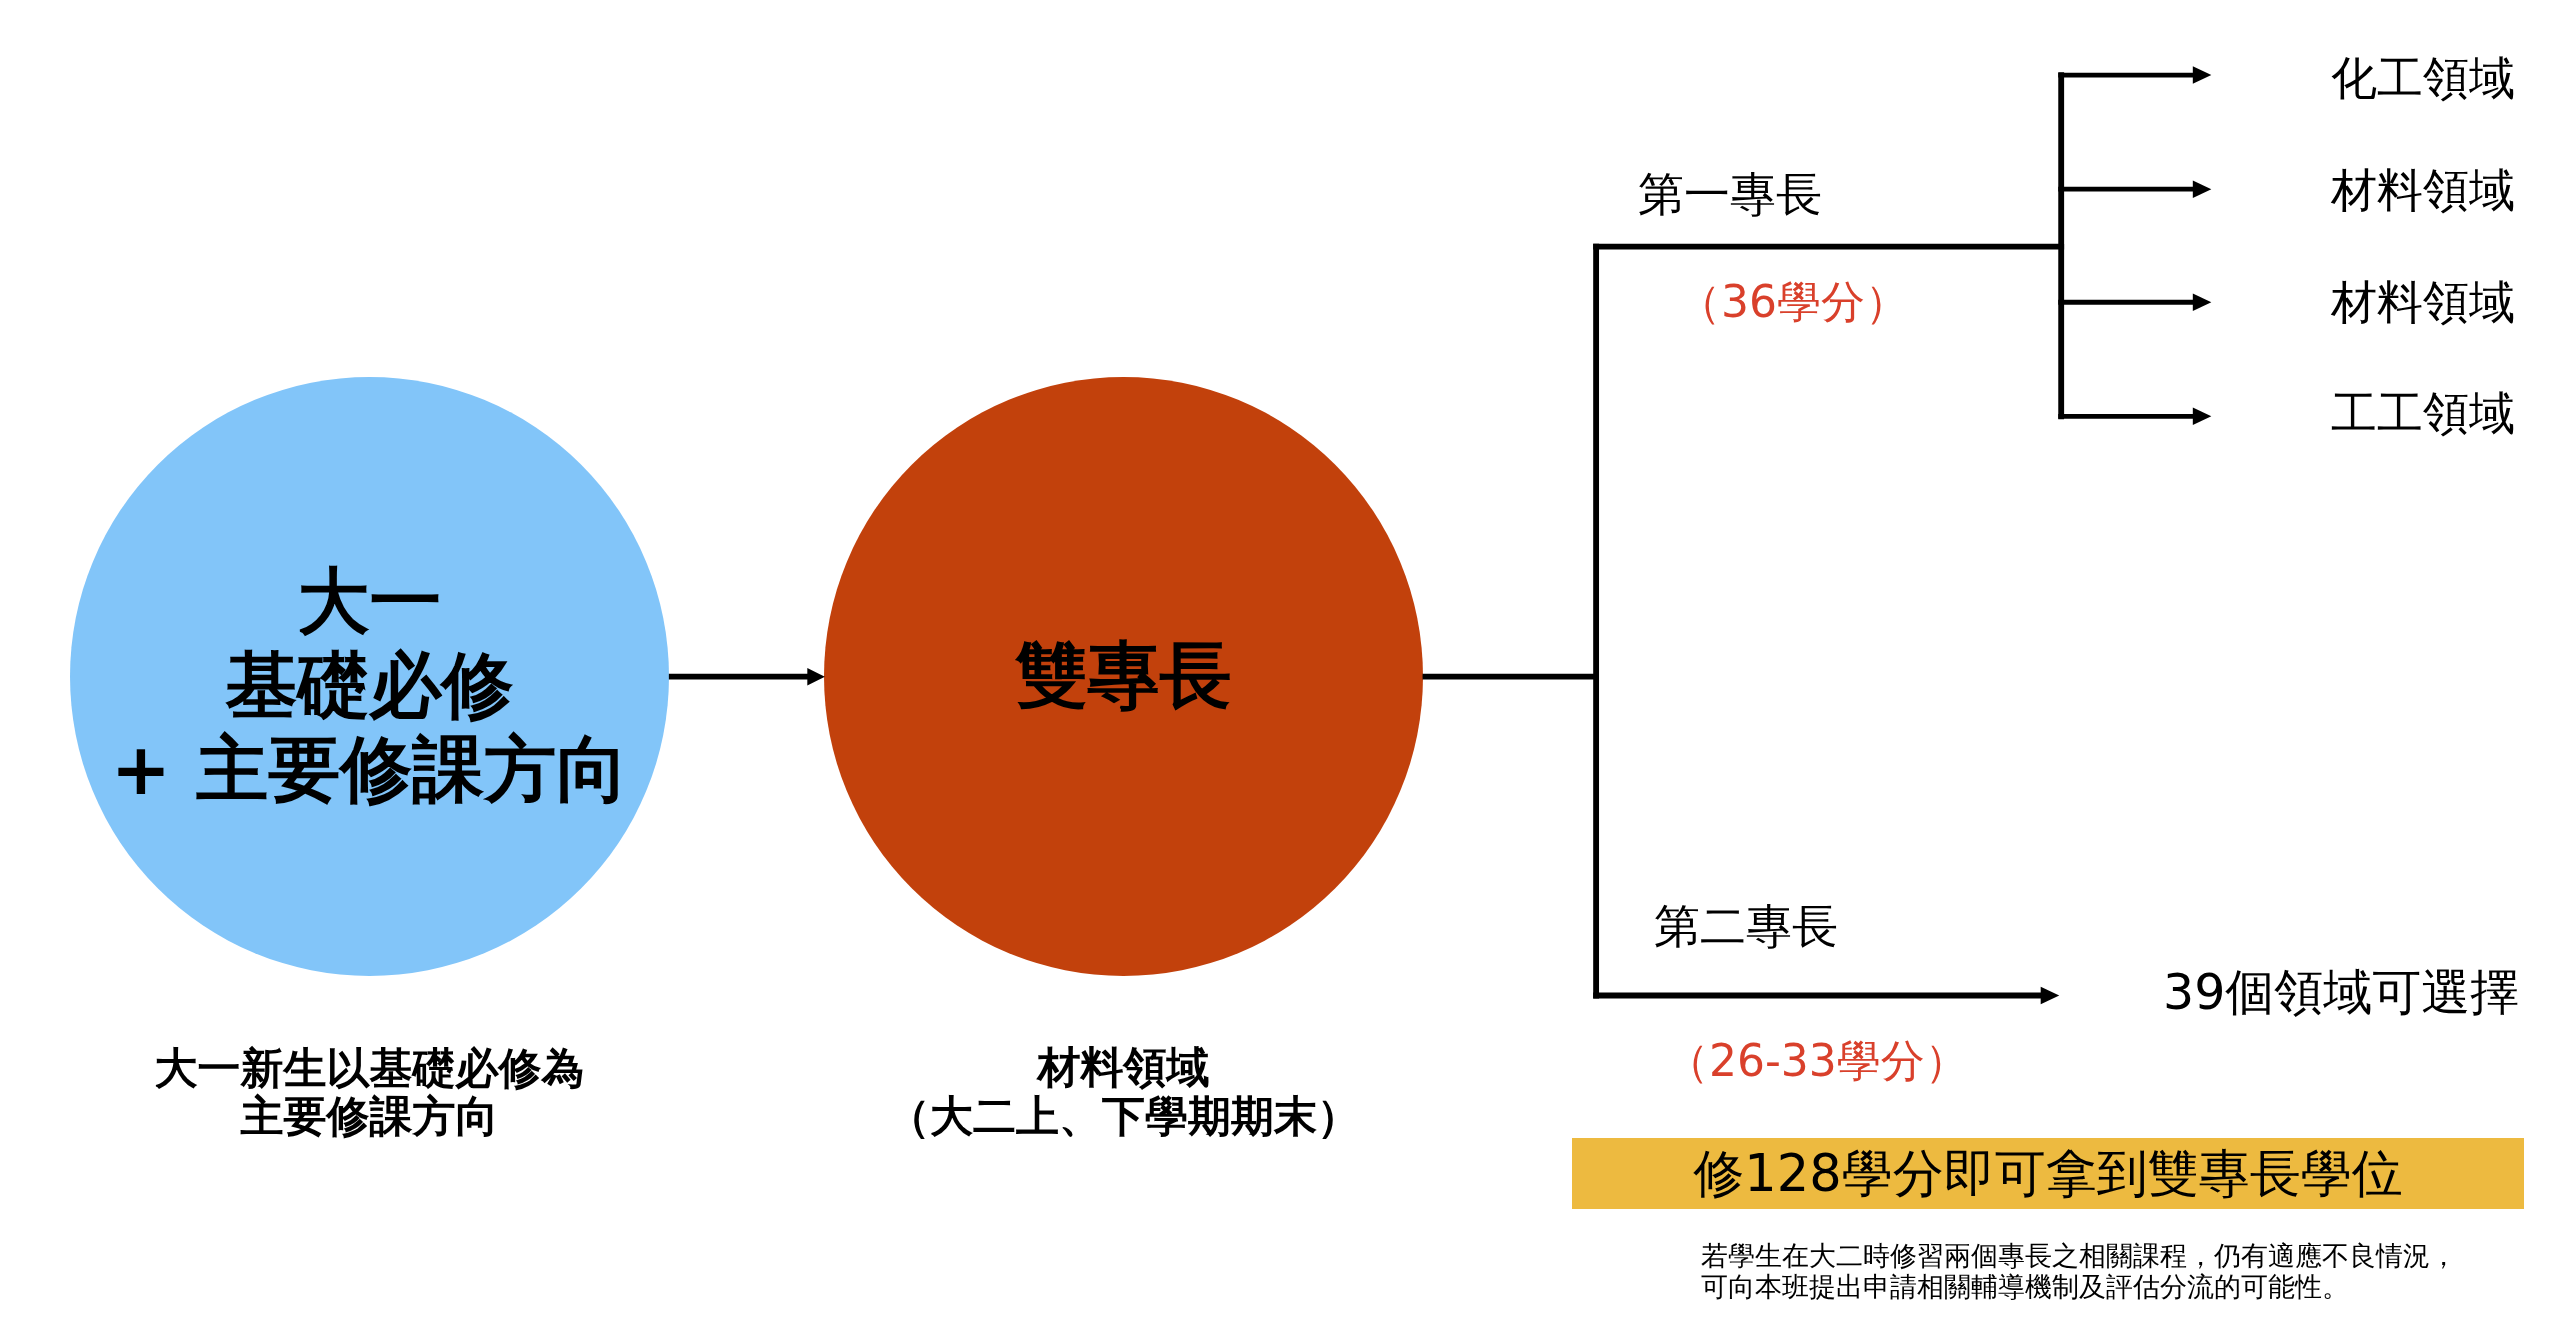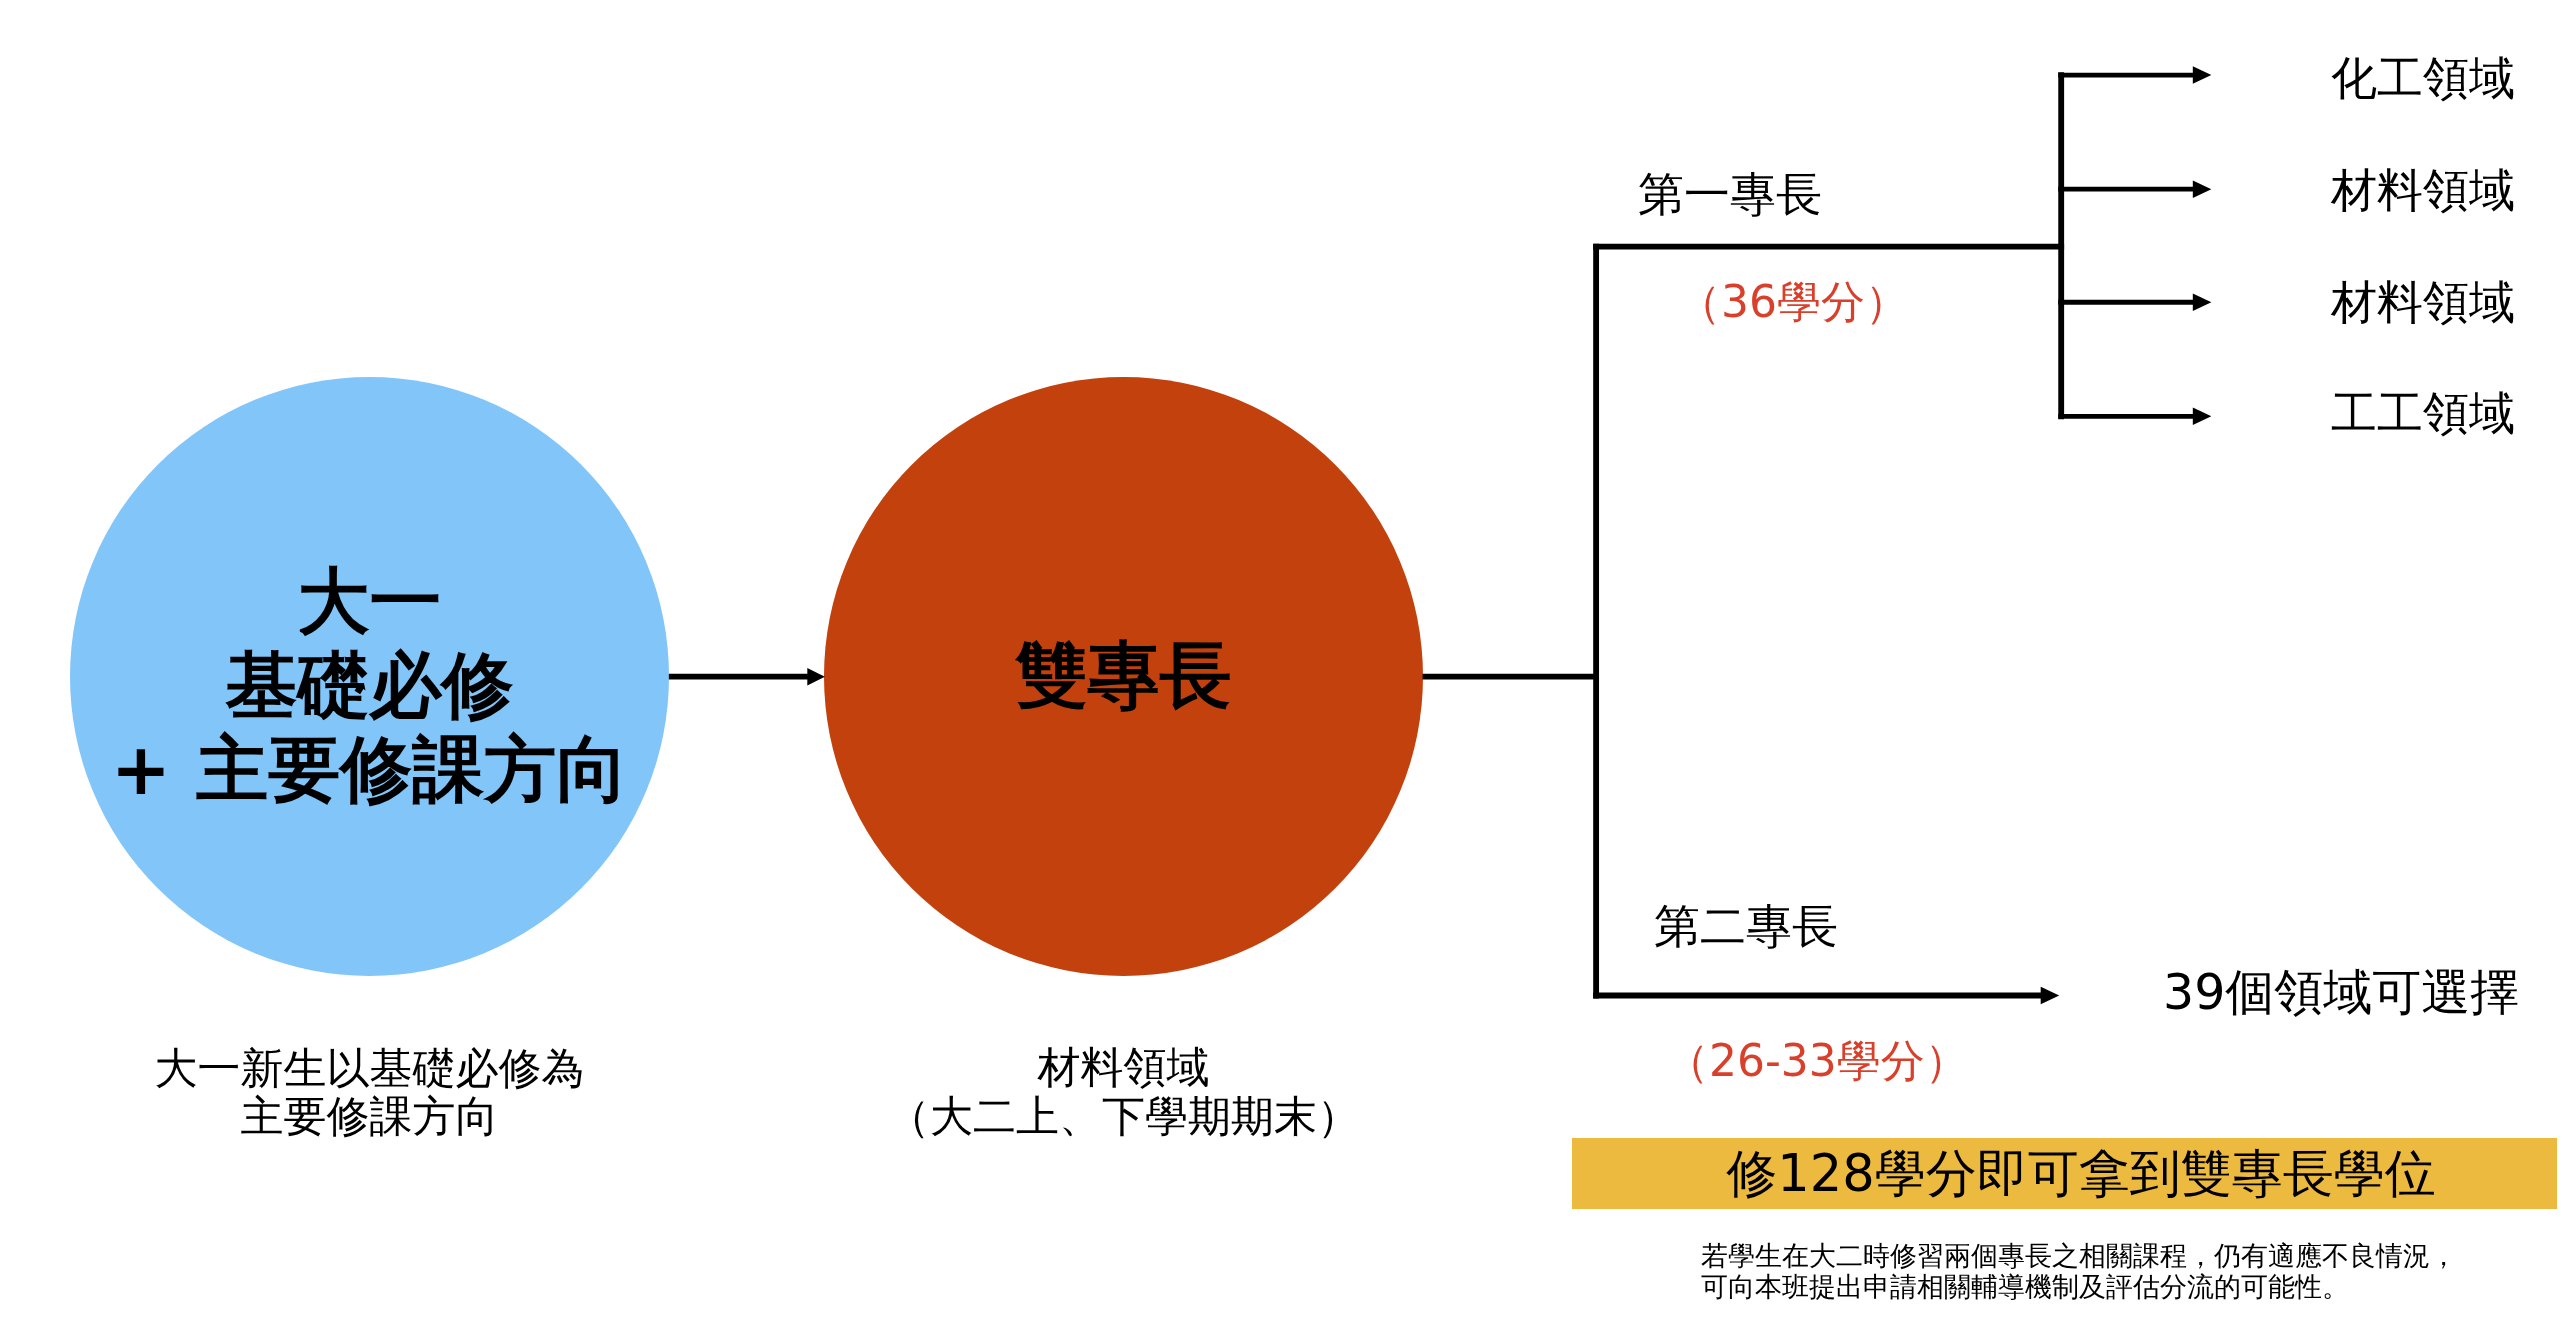--- a/index.html
+++ b/index.html
@@ -36,21 +36,21 @@
     .circle-text div { white-space: nowrap; }
 
     .caption {
       position: absolute;
       text-align: center;
       font-size: 43px;
       line-height: 48px;
     }
     #caption-stage1 { left: 77px; width: 585px; top: 1044px; }
     #caption-stage2 { left: 831px; width: 585px; top: 1043px; line-height: 49px; }
-    .caption div { white-space: nowrap; }
+    .caption div { white-space: nowrap; font-weight: bold; }
 
     .label48 { font-size: 46px; line-height: 57px; }
     .label-red { font-size: 44px; line-height: 54px; }
 
     #first-label { left: 1638px; top: 166px; }
     #first-credits { left: 1669px; top: 275px; margin-left: 8px; }
     #second-label { left: 1638px; top: 898px; margin-left: 16px; }
     #second-credits { left: 1665px; top: 1034px; }
 
     .domain { left: 2331px; }
@@ -58,21 +58,21 @@
     #domain-1 { top: 162px; }
     #domain-2 { top: 274px; }
     #domain-3 { top: 385px; }
 
     #second-target { left: 2163px; top: 963px; font-size: 49px; line-height: 59px; }
 
     #banner {
       position: absolute;
       left: 1572px; top: 1138px;
       width: 952px; height: 71px;
-      display: flex; align-items: center; justify-content: center; padding-left: 33px;
+      display: flex; align-items: center; justify-content: center;
     }
     #banner-text { font-size: 51px; line-height: 59px; white-space: nowrap; color: #000; }
 
     #note {
       position: absolute;
       left: 1701px; top: 1240px;
       font-size: 27px;
       line-height: 31px;
     }
     #note div { white-space: nowrap; }

